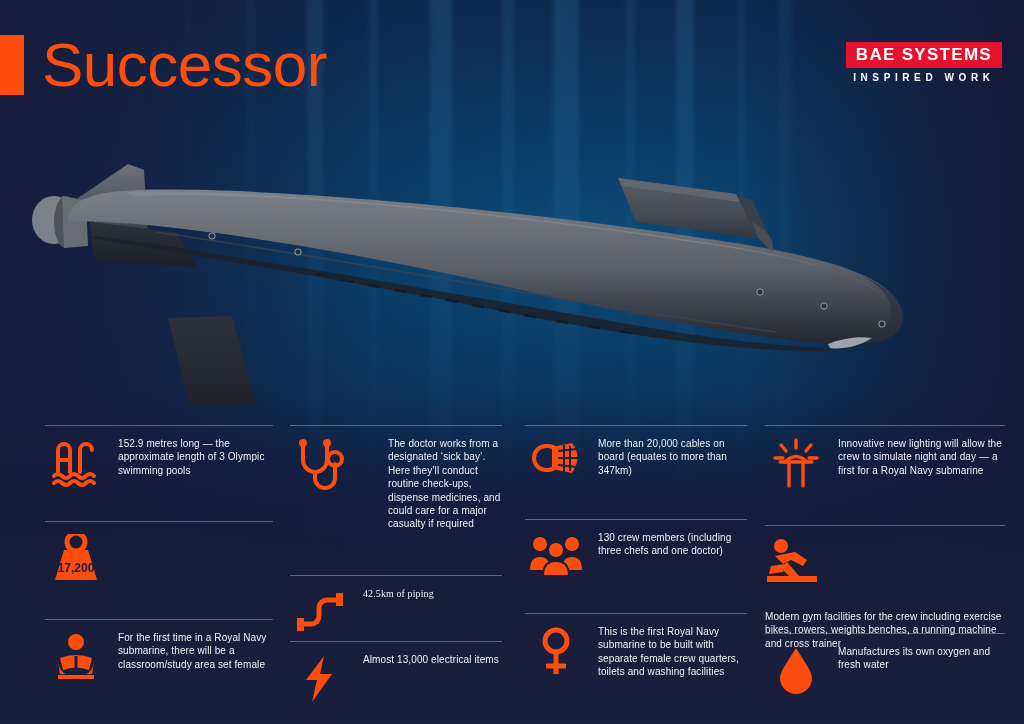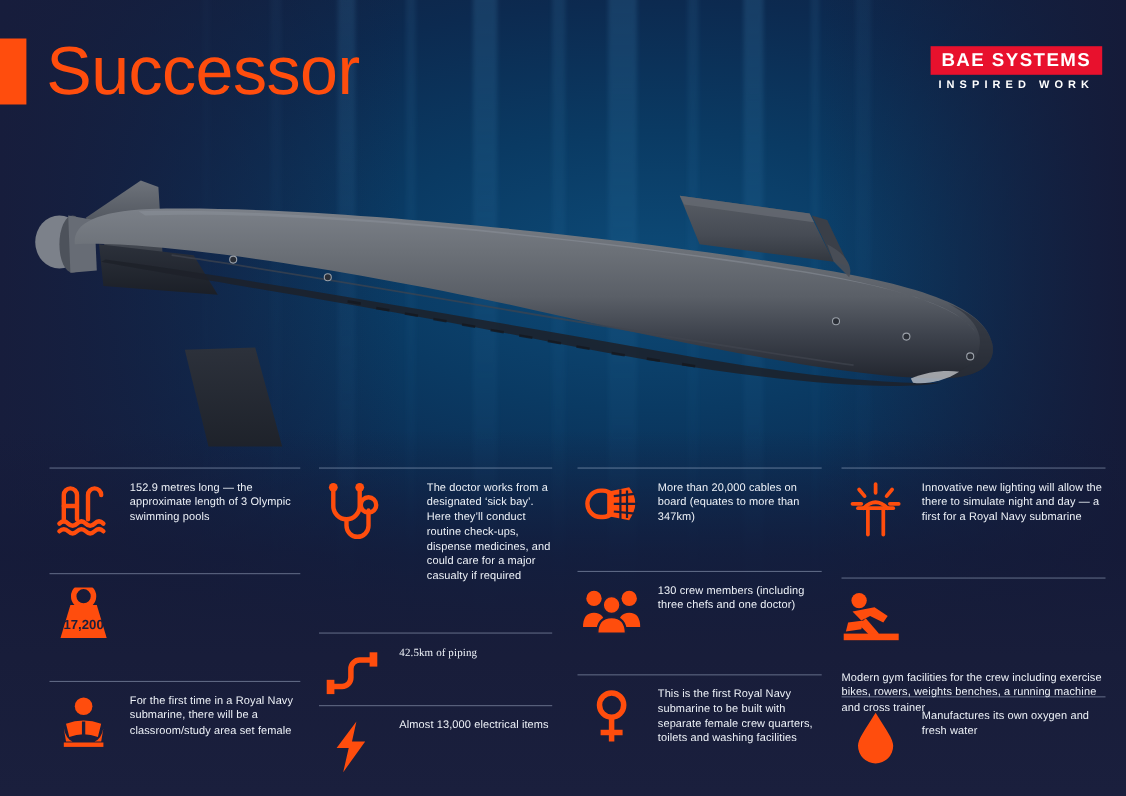--- a/index.html
+++ b/index.html
@@ -407,21 +407,21 @@
               <line x1="40" y1="7" x2="35" y2="13"></line>
               <line x1="4" y1="20" x2="12" y2="20"></line>
               <line x1="46" y1="20" x2="38" y2="20"></line>
               <path d="M14,24 q11,-11 22,0"></path>
               <line x1="9" y1="24" x2="41" y2="24"></line>
               <line x1="18" y1="26" x2="18" y2="48"></line>
               <line x1="32" y1="26" x2="32" y2="48"></line>
             </g>
           </svg>
         </div>
-        <div class="fact-text">Innovative new lighting will allow the there to simulate night and day — a first for a Royal Navy submarine</div>
+        <div class="fact-text">Innovative new lighting will allow the crew to simulate night and day — a first for a Royal Navy submarine</div>
       </div>
 
       <div class="fact" style="height:108px;flex-direction:column;">
         <div class="divider"></div>
         <div class="fact-icon">
           <svg width="56" height="48" viewBox="0 0 56 48">
             <circle cx="16" cy="8" r="7" fill="#ff4d0d"></circle>
             <path d="M10,18 L30,14 L42,22 L38,28 L26,22 L18,26 Z" fill="#ff4d0d"></path>
             <path d="M22,24 L34,38 L28,42 L16,30 Z" fill="#ff4d0d"></path>
             <path d="M6,28 L20,26 L18,34 L4,36 Z" fill="#ff4d0d"></path>

